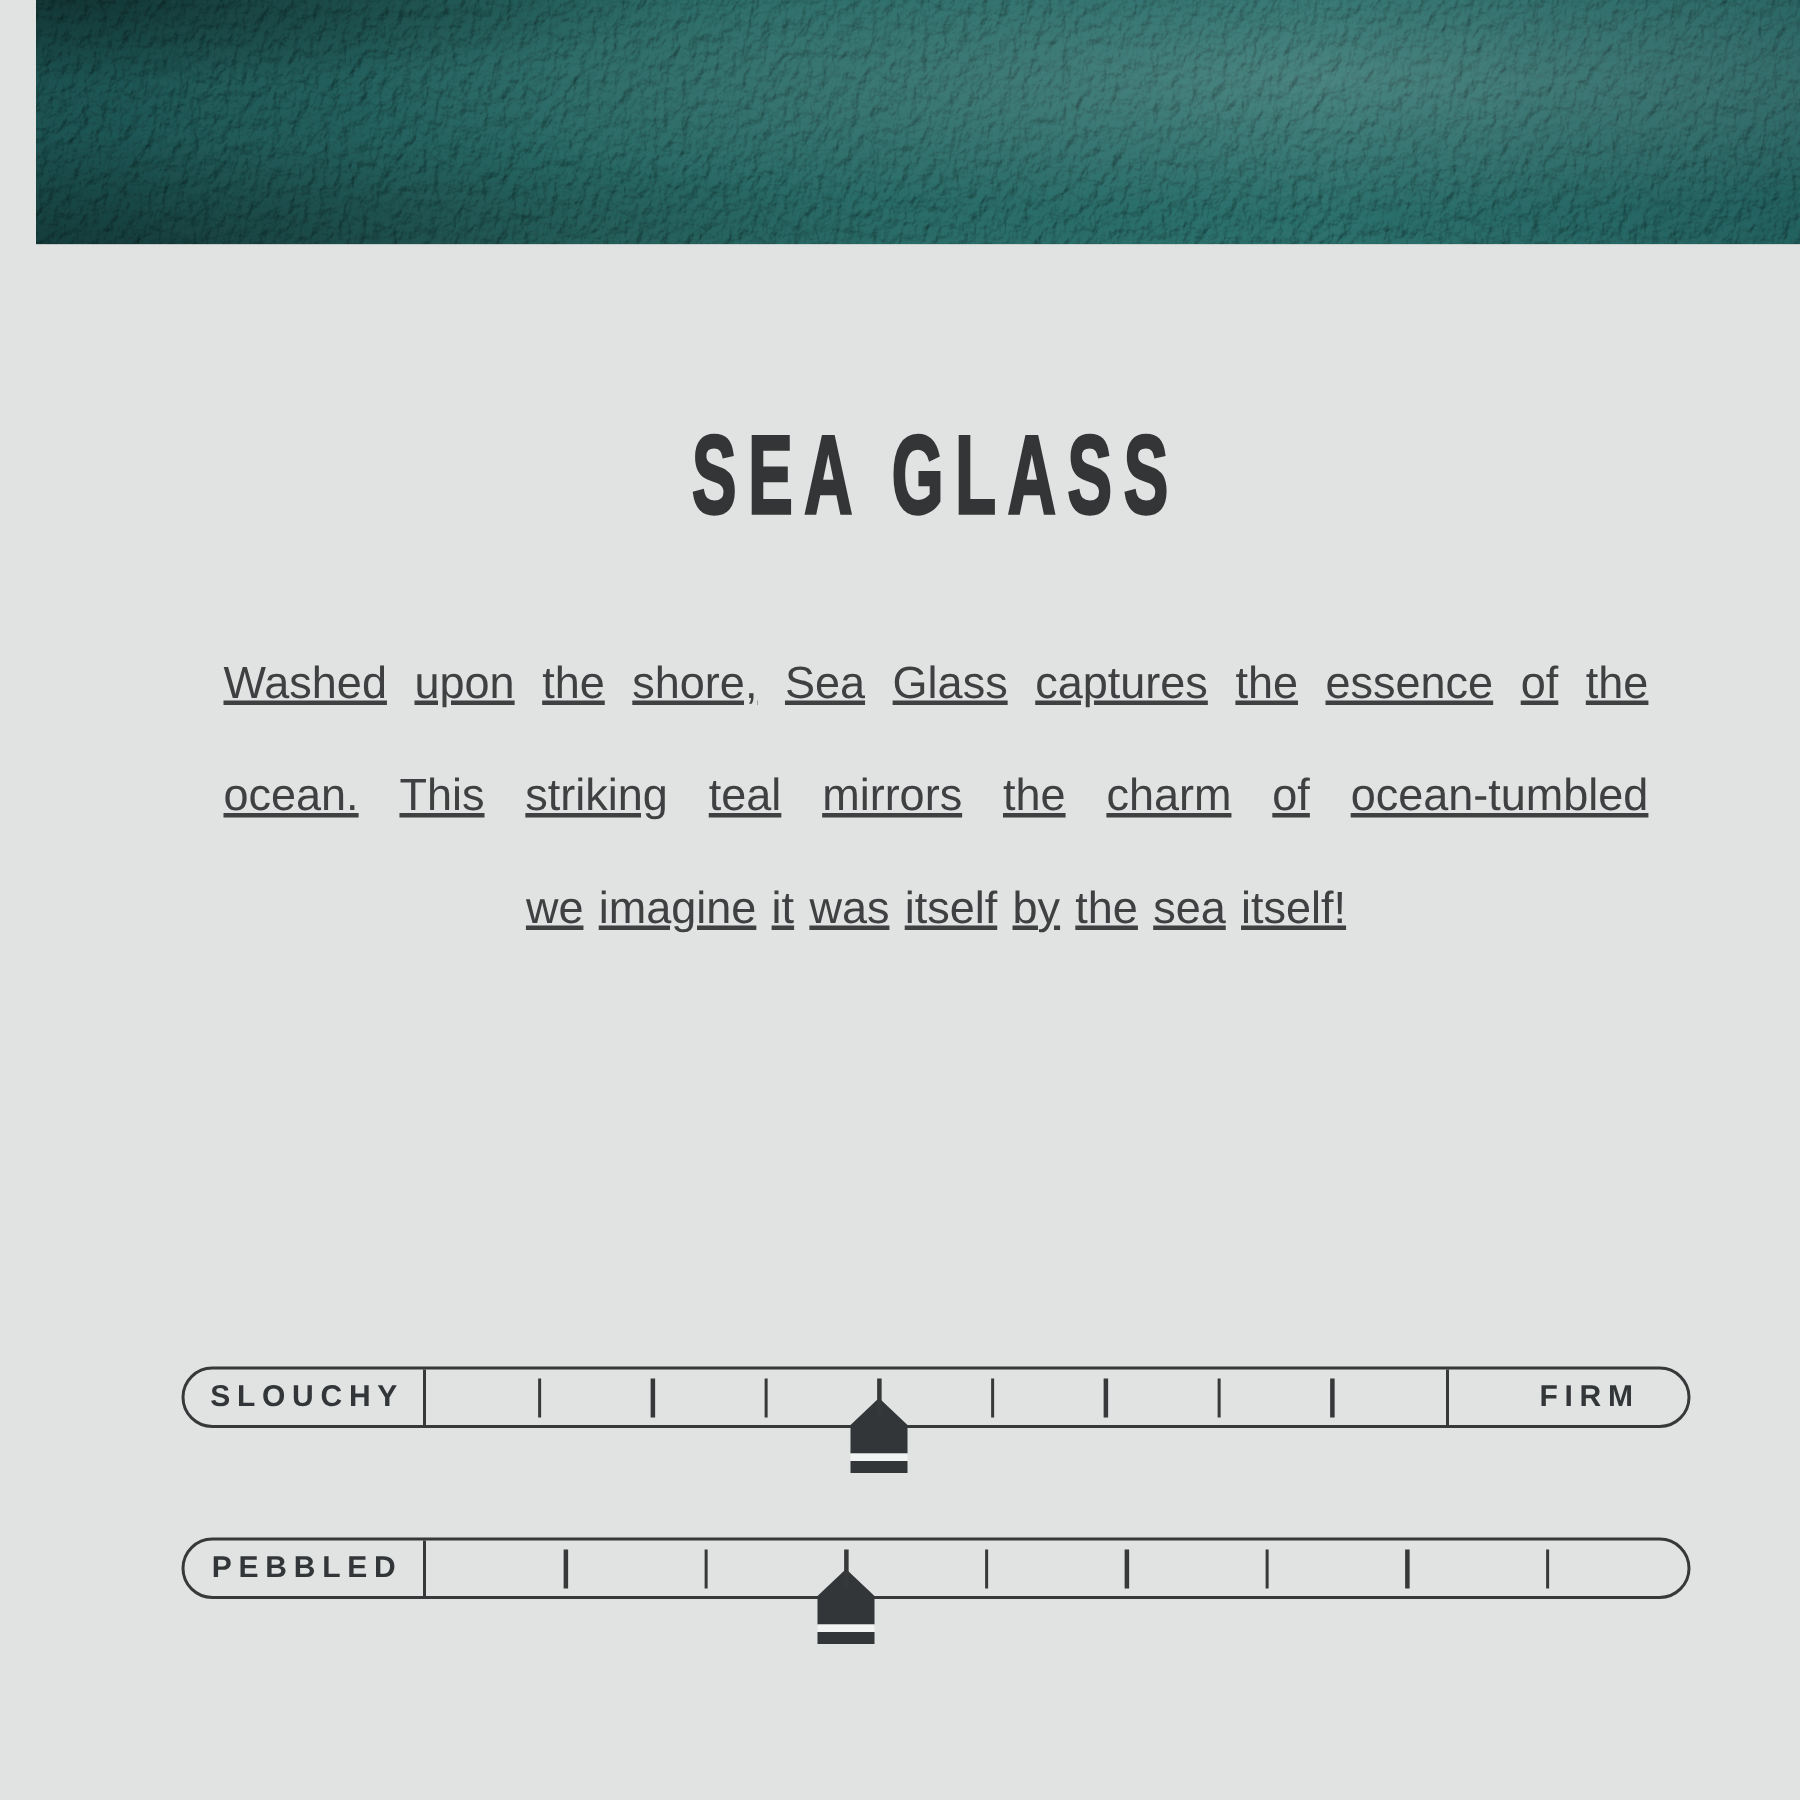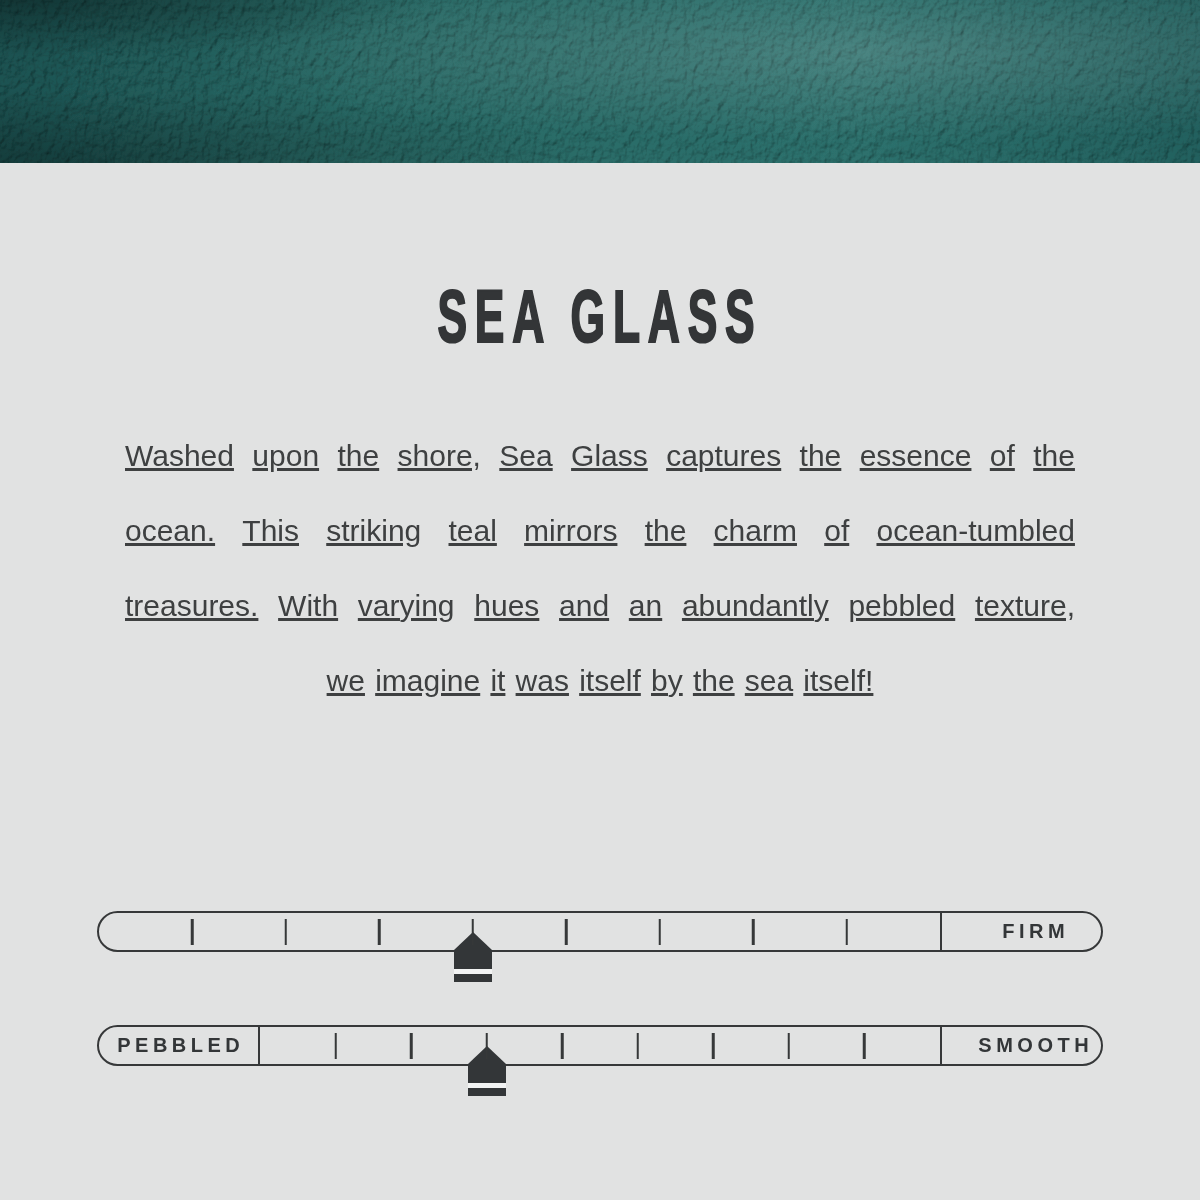--- a/index.html
+++ b/index.html
@@ -8,21 +8,21 @@
   }
   *{margin:0;padding:0;box-sizing:border-box;}
   html,body{width:1200px;height:1200px;}
   body{
     font-family:"Liberation Sans","DejaVu Sans",sans-serif;
     background:var(--bg);
     color:var(--ink);
     position:relative;
     overflow:hidden;
   }
-  .page{position:absolute;inset:0;background:var(--bg);}
+  .page{position:absolute;inset:0;background:var(--bg);margin-left:24px;}
 
   
   .banner{
     position:absolute;left:0;top:0;width:1200px;height:163px;
     overflow:hidden;
   }
   .banner svg{display:block;width:1200px;height:163px;}
 
   
   .title{
@@ -141,45 +141,35 @@
         <span>ocean.</span>
         <span>This</span>
         <span>striking</span>
         <span>teal</span>
         <span>mirrors</span>
         <span>the</span>
         <span>charm</span>
         <span>of</span>
         <span>ocean-tumbled</span>
       </div>
-      <div class="para-line">
-        <span>treasures.</span>
-        <span>With</span>
-        <span>varying</span>
-        <span>hues</span>
-        <span>and</span>
-        <span>an</span>
-        <span>abundantly</span>
-        <span>pebbled</span>
-        <span>texture,</span>
-      </div>
       <div class="para-line center">
         <span>we</span>
         <span>imagine</span>
         <span>it</span>
         <span>was</span>
         <span>itself</span>
         <span>by</span>
         <span>the</span>
         <span>sea</span>
         <span>itself!</span>
       </div>
     </div>
 
   <div class="slider-row first">
+    <div class="cap left">SLOUCHY</div>
     <div class="scale">
       <svg class="marker" width="38" height="50" viewBox="0 0 38 50" style="left: 44.4444%;">
         <path d="M19 0 L38 18 L38 37 L0 37 L0 18 Z" fill="currentColor"></path>
         <rect x="0" y="37" width="38" height="5" fill="#f2f3f3"></rect>
         <rect x="0" y="42" width="38" height="8" fill="currentColor"></rect>
       </svg>
     <div class="tick" style="left: 11.1111%;"></div>
         <div class="tick" style="left: 22.2222%;"></div>
         <div class="tick" style="left: 33.3333%;"></div>
         <div class="tick" style="left: 44.4444%;"></div>
@@ -201,16 +191,15 @@
       </svg>
     <div class="tick" style="left: 11.1111%;"></div>
         <div class="tick" style="left: 22.2222%;"></div>
         <div class="tick" style="left: 33.3333%;"></div>
         <div class="tick" style="left: 44.4444%;"></div>
         <div class="tick" style="left: 55.5556%;"></div>
         <div class="tick" style="left: 66.6667%;"></div>
         <div class="tick" style="left: 77.7778%;"></div>
         <div class="tick" style="left: 88.8889%;"></div>
       </div>
-    <div class="cap right">SMOOTH</div>
   </div>
 
 </div>
 
 </body></html>

